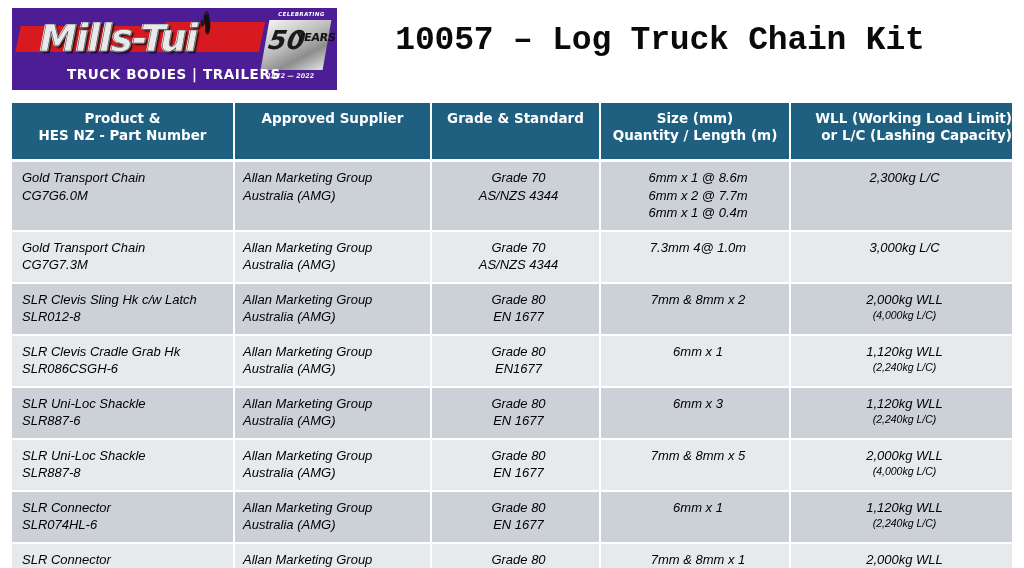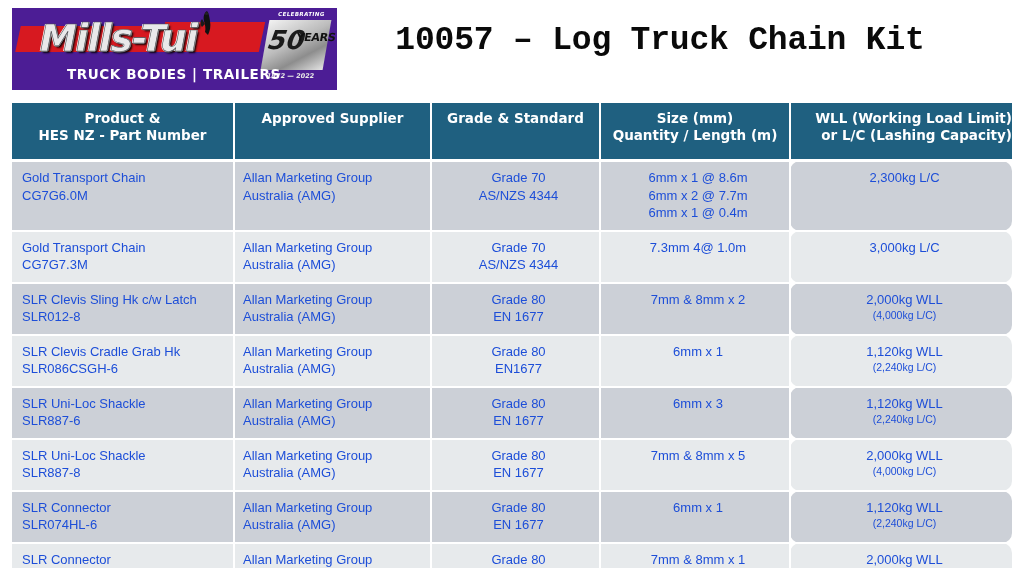--- a/index.html
+++ b/index.html
@@ -188,26 +188,27 @@
     border-bottom: 3px solid #ffffff;
     margin-top: 32px;
   }
   .spec-table thead th:first-child { border-left: none; }
   .spec-table thead th:last-child  { border-right: none; text-align: right; }
 
   .spec-table tbody td {
     font-family: "Liberation Sans", sans-serif;
     font-size: 13px;
     line-height: 17.5px;
-    color: #1d4ed8;
+    color: #000000;
     padding: 7px 2px 8px 8px;
     border-bottom: 2px solid #ffffff;
+    font-style: italic;
   }
   .spec-table tbody td:first-child { border-left: none; padding-left: 10px; }
-  .spec-table tbody td:last-child  { border-right: none; border-radius: 10px; }
+  .spec-table tbody td:last-child  { border-right: none; }
 
   .spec-table tbody tr.row-odd  td { background: #ccd0d7; }
   .spec-table tbody tr.row-even td { background: #e7eaec; }
 
   .cell-left   { text-align: left; }
   .cell-center { text-align: center; }
   .sub-note {
     display: block;
     font-size: 10.5px;
     line-height: 14px;

